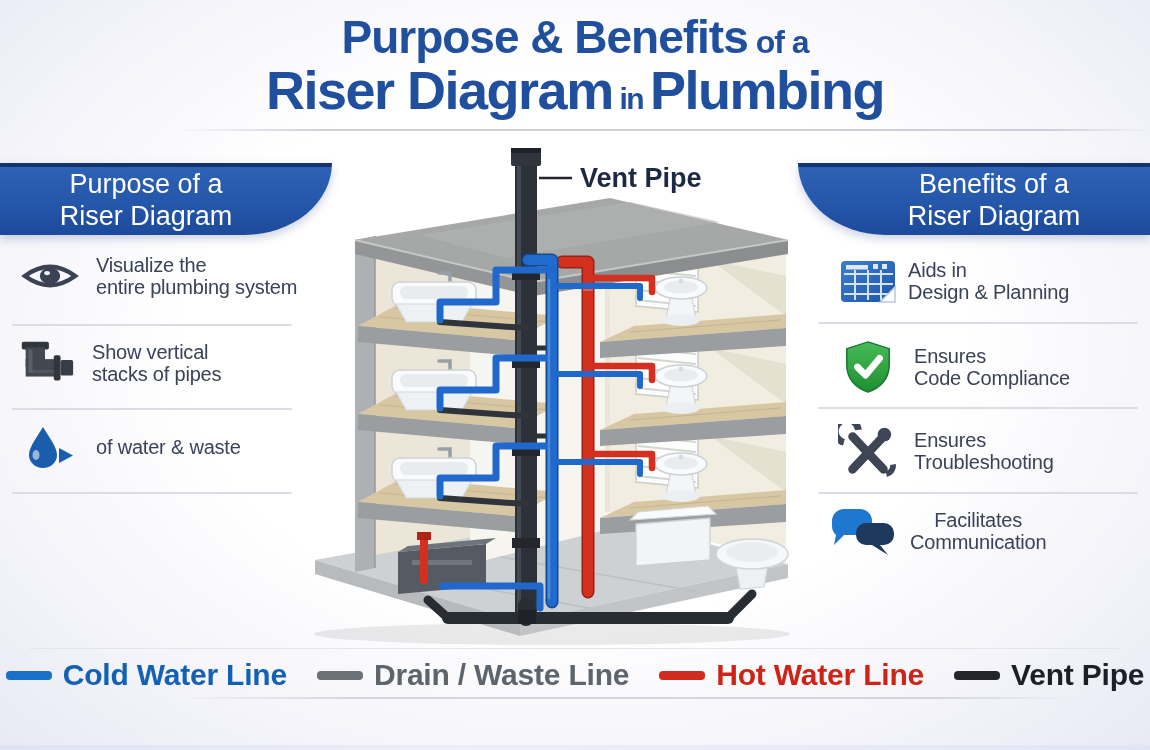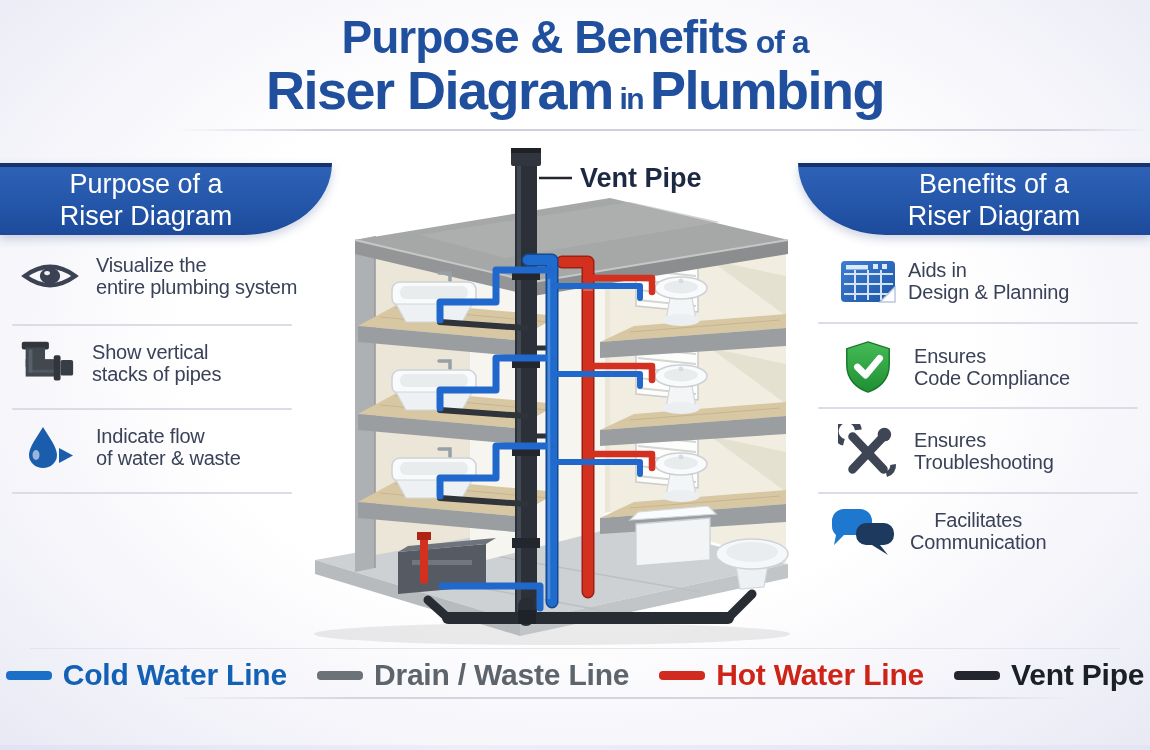--- a/index.html
+++ b/index.html
@@ -96,21 +96,20 @@
 
   <div class="item" style="left:18px;top:424px;">
     <span class="ic">
       <svg width="56" height="46" viewBox="0 0 56 46">
         <path d="M21 3 C15 13 7 23 7 31 a14 13 0 0 0 28 0 C35 23 27 13 21 3 Z" fill="#1a5dad"></path>
         <ellipse cx="14" cy="31" rx="3.5" ry="5" fill="#ffffff" opacity=".55"></ellipse>
         <polygon points="37,24 51,31.5 37,39" fill="#1a5dad"></polygon>
       </svg>
     </span>
     <div class="txt">
-      <div>Indicate flow</div>
       <div>of water &amp; waste</div>
     </div>
   </div>
   <div class="rule" style="left:12px;top:492px;width:280px;"></div>
 
   <div class="item" style="left:838px;top:256px;gap:6px;">
     <span class="ic">
       <svg width="62" height="50" viewBox="0 0 62 50">
         <defs>
             <linearGradient id="bpG" x1="0" y1="0" x2="1" y2="1">

